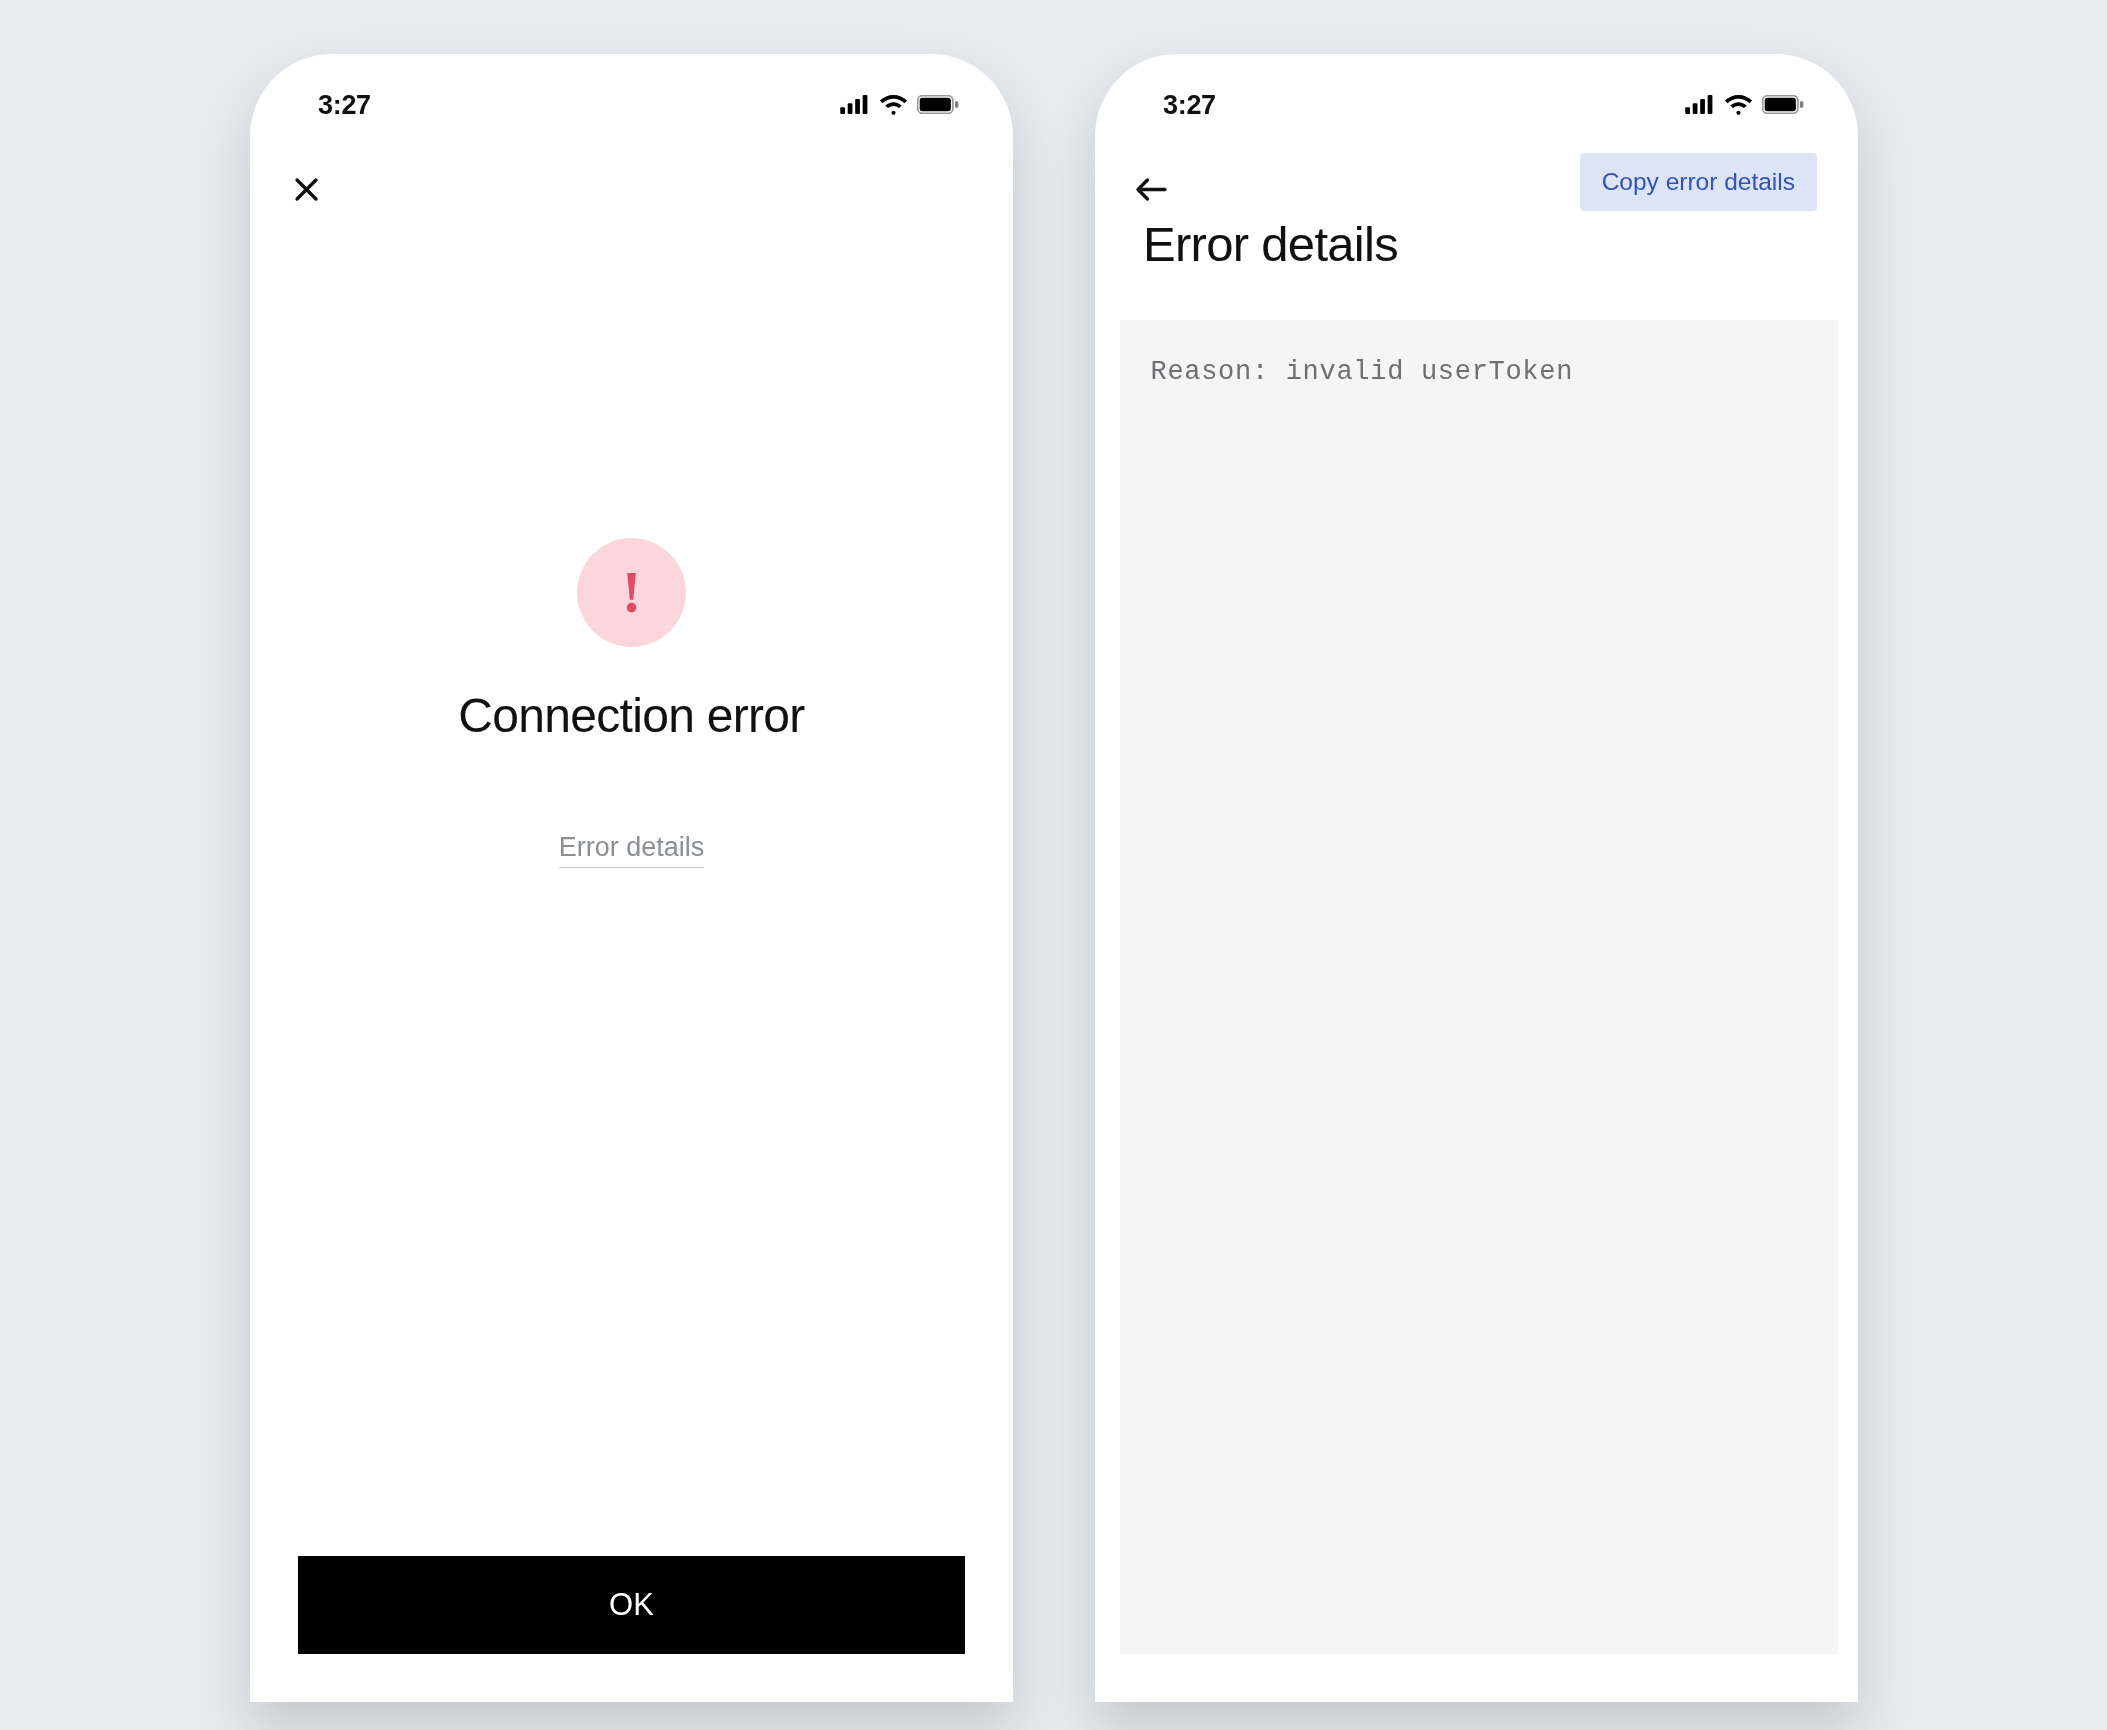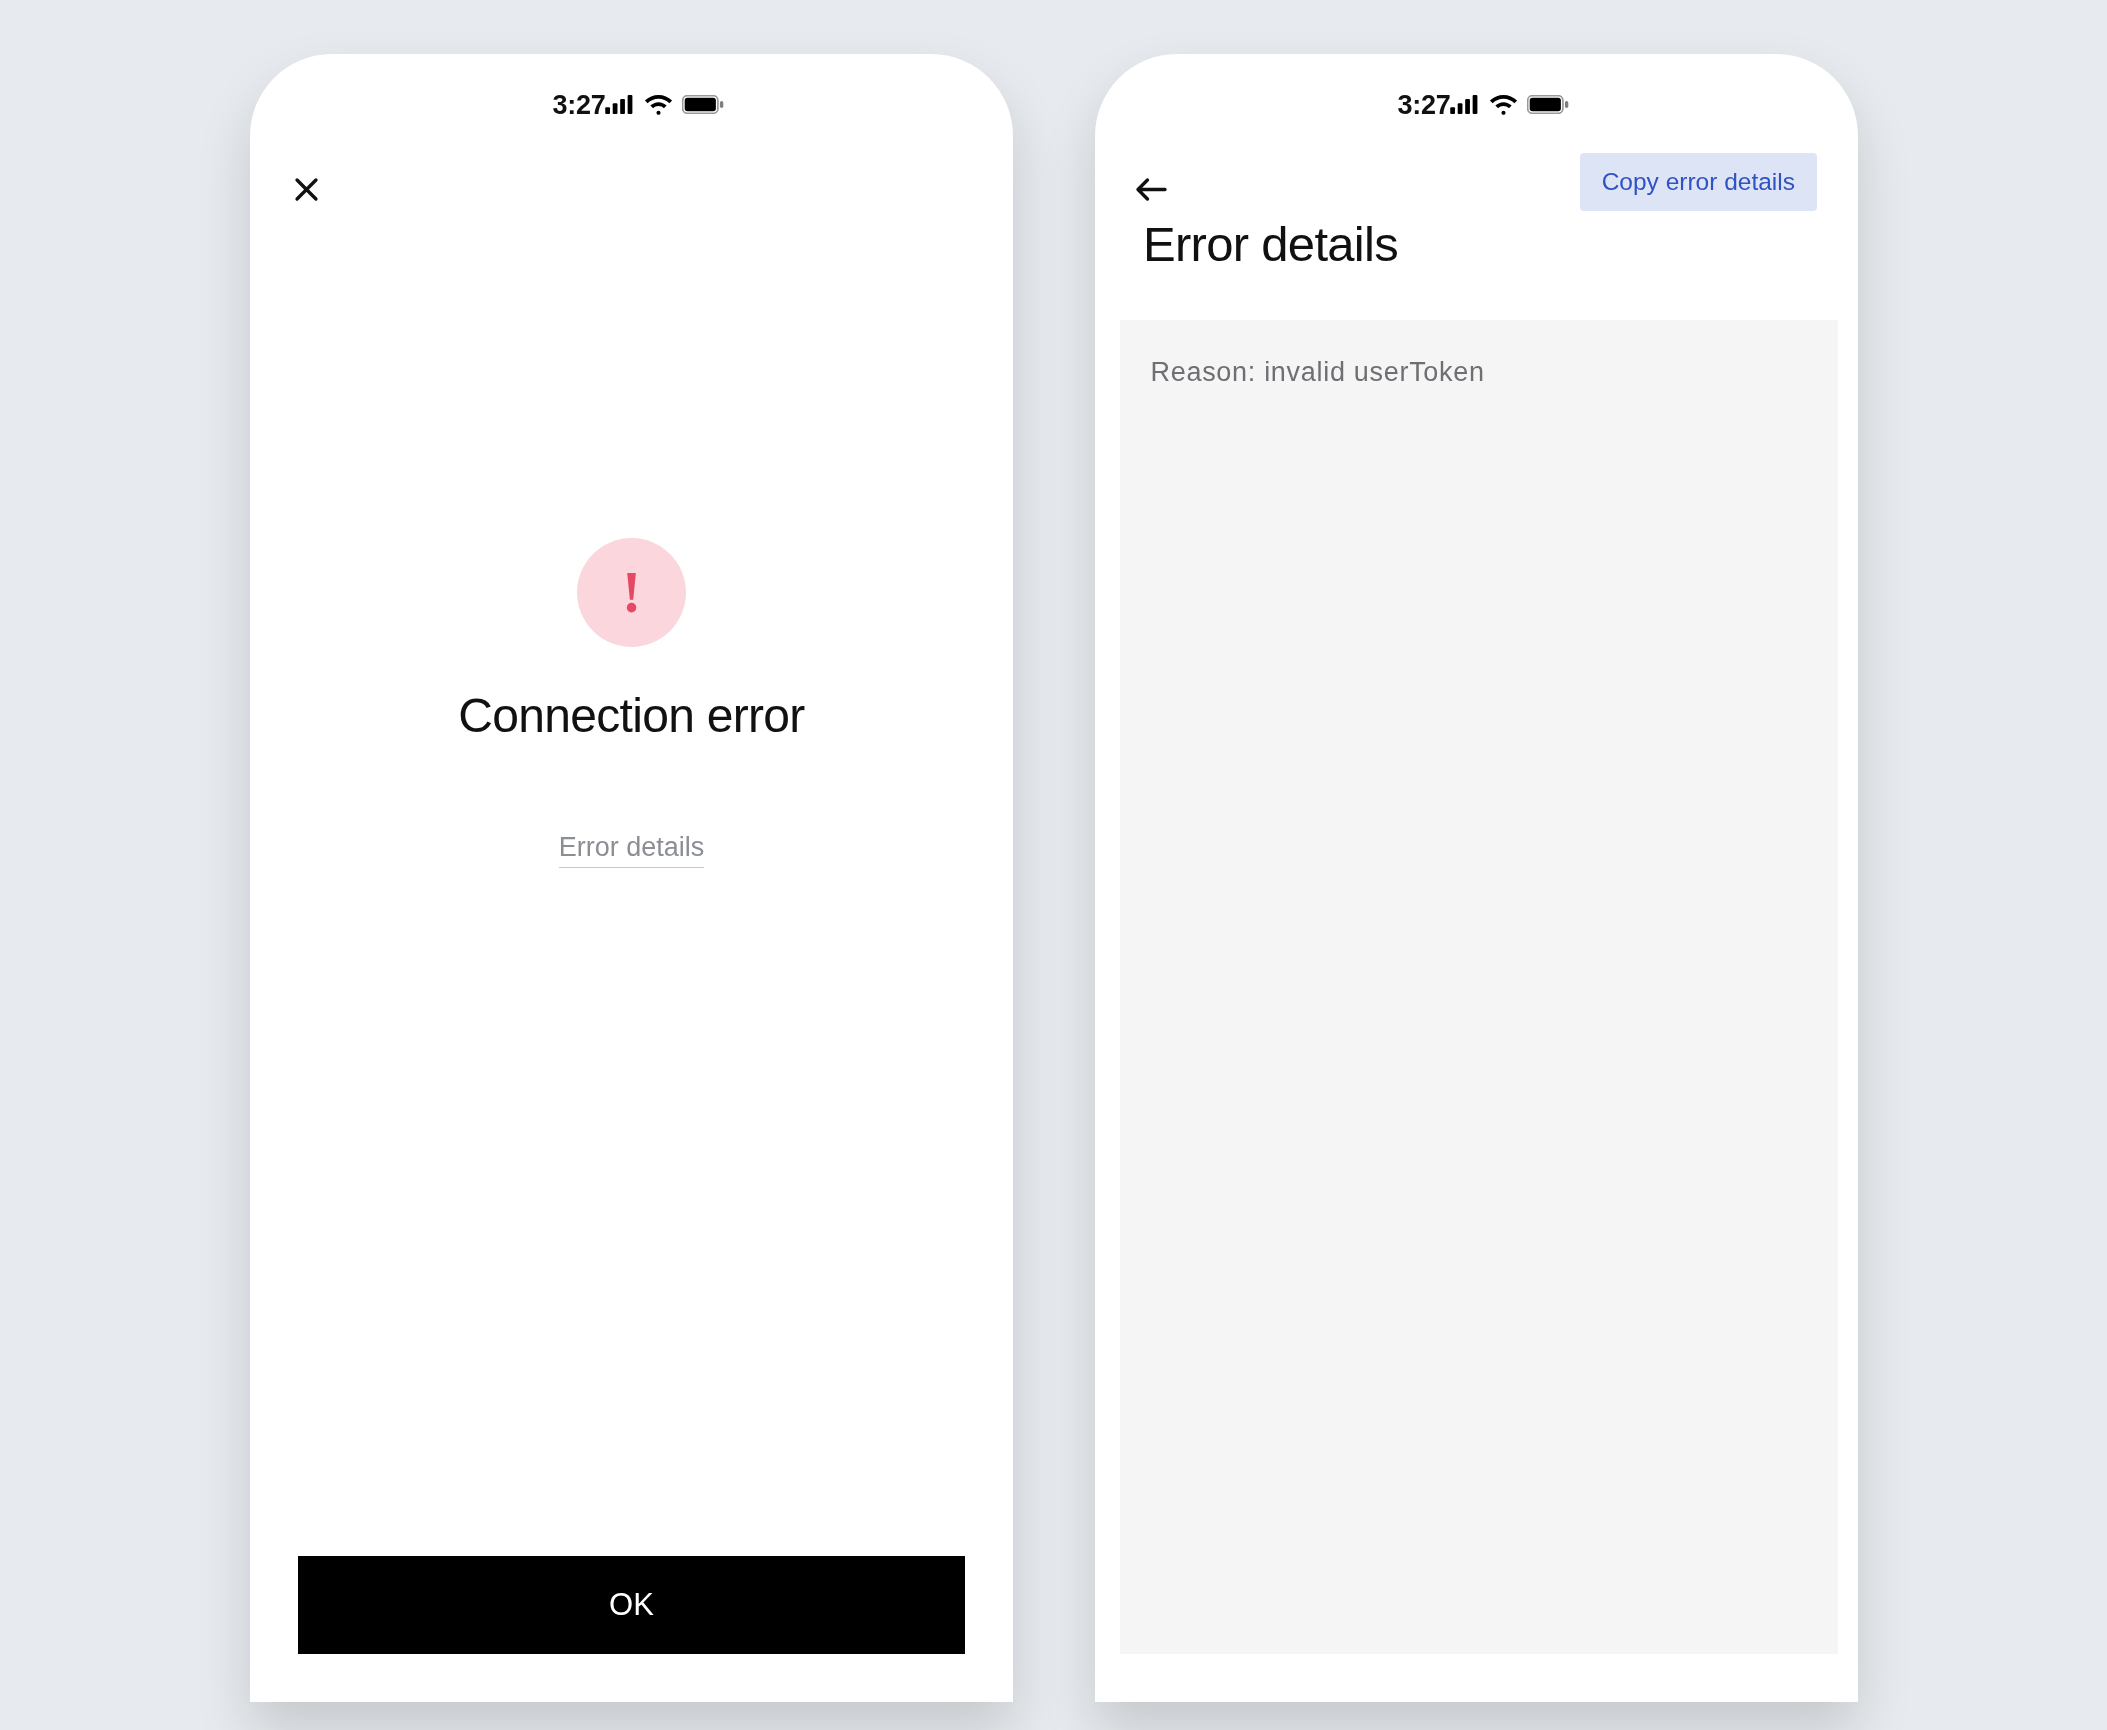--- a/index.html
+++ b/index.html
@@ -46,21 +46,21 @@
     box-shadow:var(--shadow);
     overflow:hidden;
     display:flex;
     flex-direction:column;
   }
   
   .status-bar{
     height:75px;
     display:flex;
     align-items:center;
-    justify-content:center;
+    justify-content:space-between;
     padding:27px 54px 0 68px;
     box-sizing:border-box;
   }
   .status-time{
     font-size:27px;
     font-weight:600;
     letter-spacing:-0.3px;
   }
   .status-icons{
     display:flex;
@@ -162,21 +162,21 @@
     margin:48px 20.4px 0 24.5px;
     background:var(--code-bg);
     flex:1;
     padding:37px 31px;
     box-sizing:border-box;
     text-align:left;
     overflow:auto;
   }
   .code-block pre{
     margin:0;
-    font-family:Liberation Sans, sans-serif;
+    font-family:Liberation Mono, monospace;
     font-size:27px;
     color:var(--code-text);
     letter-spacing:0.7px;
     white-space:pre-wrap;
   }
   .phone-details .page-title{padding-top:5.4px;}
   .phone-details-body{
     flex:1;display:flex;flex-direction:column;
     padding-bottom:48px;
   }

